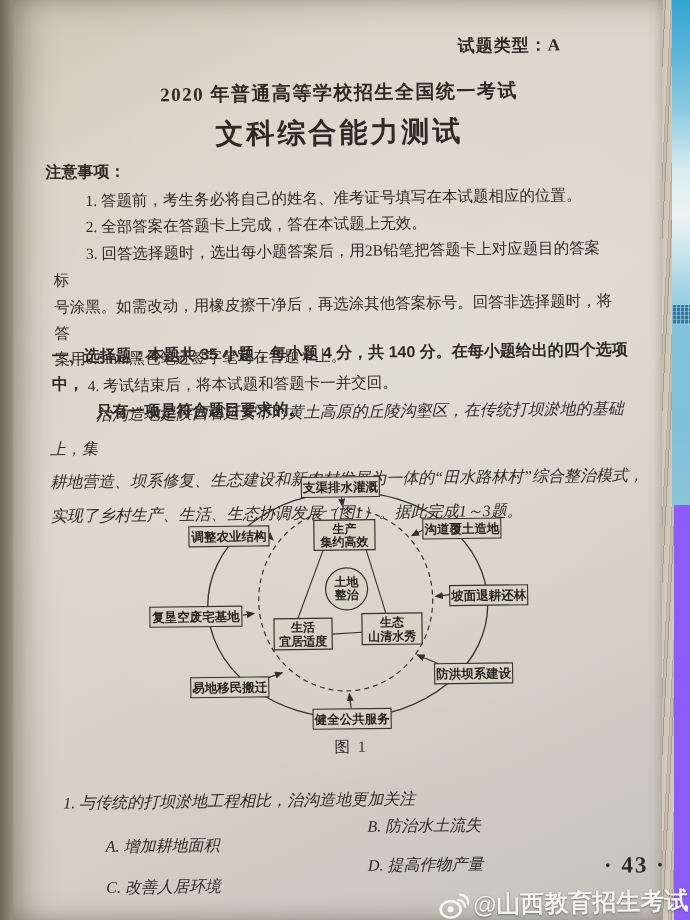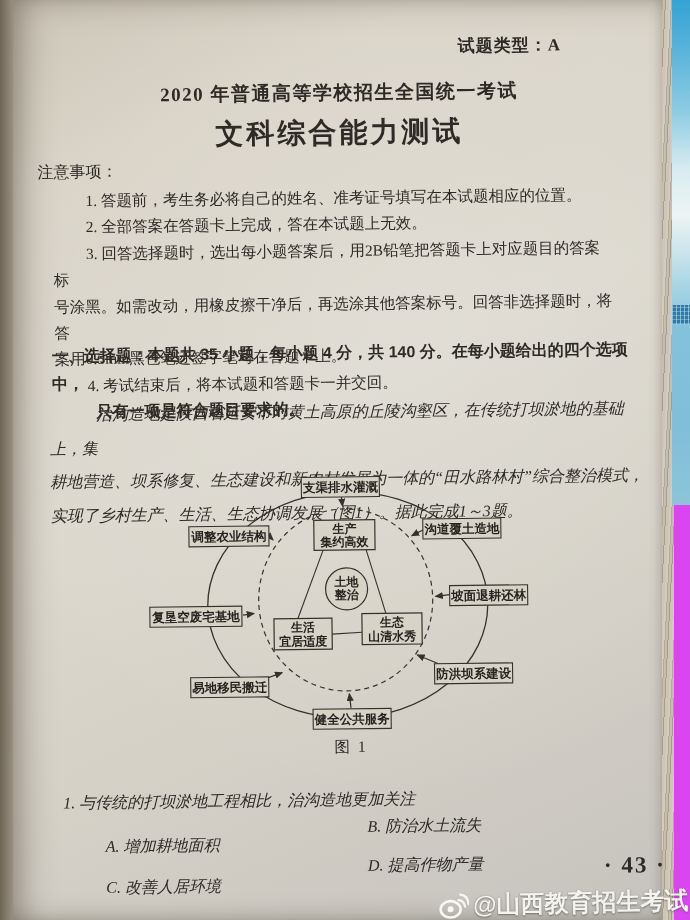--- a/index.html
+++ b/index.html
@@ -1,19 +1,19 @@
 <!DOCTYPE html>
 <html><head>
 <meta charset="utf-8">
 <style>
   * { margin:0; padding:0; box-sizing:border-box; }
   html,body { width:690px; height:920px; overflow:hidden; }
   body { font-family:"Liberation Serif", serif; background:#b3aea6; }
 
-  .photo { position:relative; width:690px; height:920px; background:#d946ef; overflow:hidden; }
+  .photo { position:relative; width:690px; height:920px; background:#8b5cf6; overflow:hidden; }
 
   
   .under-left { position:absolute; left:0; top:0; width:15px; height:100%;
     background:linear-gradient(90deg,#6e6456 0%,#8a8071 55%,#a19686 100%); }
   
   .cover-right { position:absolute; right:0; top:0; width:18px; height:505px;
     background:linear-gradient(180deg,#35a3d2 0px,#54b2d8 45px,#8ccbe2 110px,#d9ecf1 170px,#ecf4f3 215px,#c8e3ec 255px,#9fd1e3 295px,#82c2da 330px,#7fc0d8 430px,#8dc4d8 505px); }
   .cover-pattern { position:absolute; right:0; top:305px; width:18px; height:19px;
     background:#2d7aa4; background-image:repeating-linear-gradient(90deg, rgba(210,235,245,.55) 0 1px, transparent 1px 4px), repeating-linear-gradient(0deg, rgba(210,235,245,.35) 0 1px, transparent 1px 4px); }
   
@@ -31,21 +31,21 @@
   .content { position:absolute; left:13px; top:0; right:28px; bottom:0;
     transform:rotate(-0.7deg); color:#2e2b27; }
   .abs { position:absolute; }
 
   .paper-type { top:36px; right:96px; font-size:17px; font-weight:bold; letter-spacing:1px; }
   .exam-title { top:80px; left:0; right:0; text-align:center; font-size:19px; font-weight:bold;
     letter-spacing:1.5px; transform:translateX(6px); }
   .exam-subject { top:114px; left:0; right:0; text-align:center; font-size:28px; font-weight:bold;
     letter-spacing:3px; transform:translateX(6px); }
 
-  .notes-heading { top:159px; left:28px; font-size:16px; font-weight:normal;
+  .notes-heading { top:159px; left:36px; font-size:16px; font-weight:bold;
     font-family:"Liberation Sans",sans-serif; }
   .notes { top:185px; left:43px; width:560px; font-size:15.5px; line-height:26.4px; }
   .notes .indent { text-indent:2.1em; }
 
   .sec-heading { top:339px; left:40px; width:585px; font-size:16px; font-weight:bold;
     font-family:"Liberation Sans",sans-serif; line-height:28px; }
   .sec-heading .l2 { padding-left:2.75em; }
 
   .passage { top:395px; left:37px; width:600px; font-size:16px; line-height:33.5px; font-style:italic; }
   .passage .l1 { text-indent:2.9em; }

